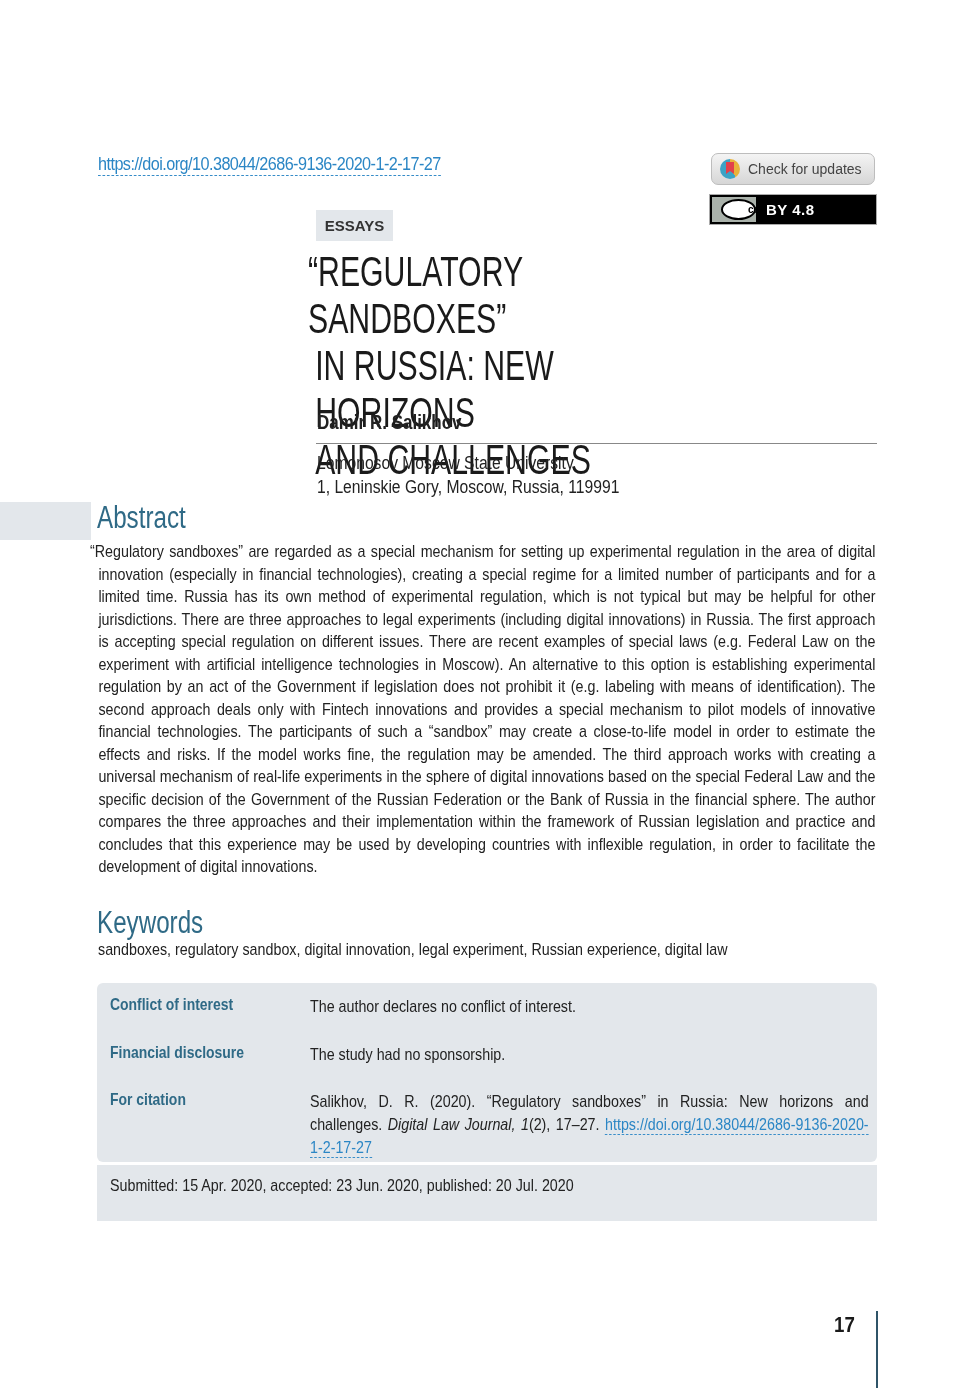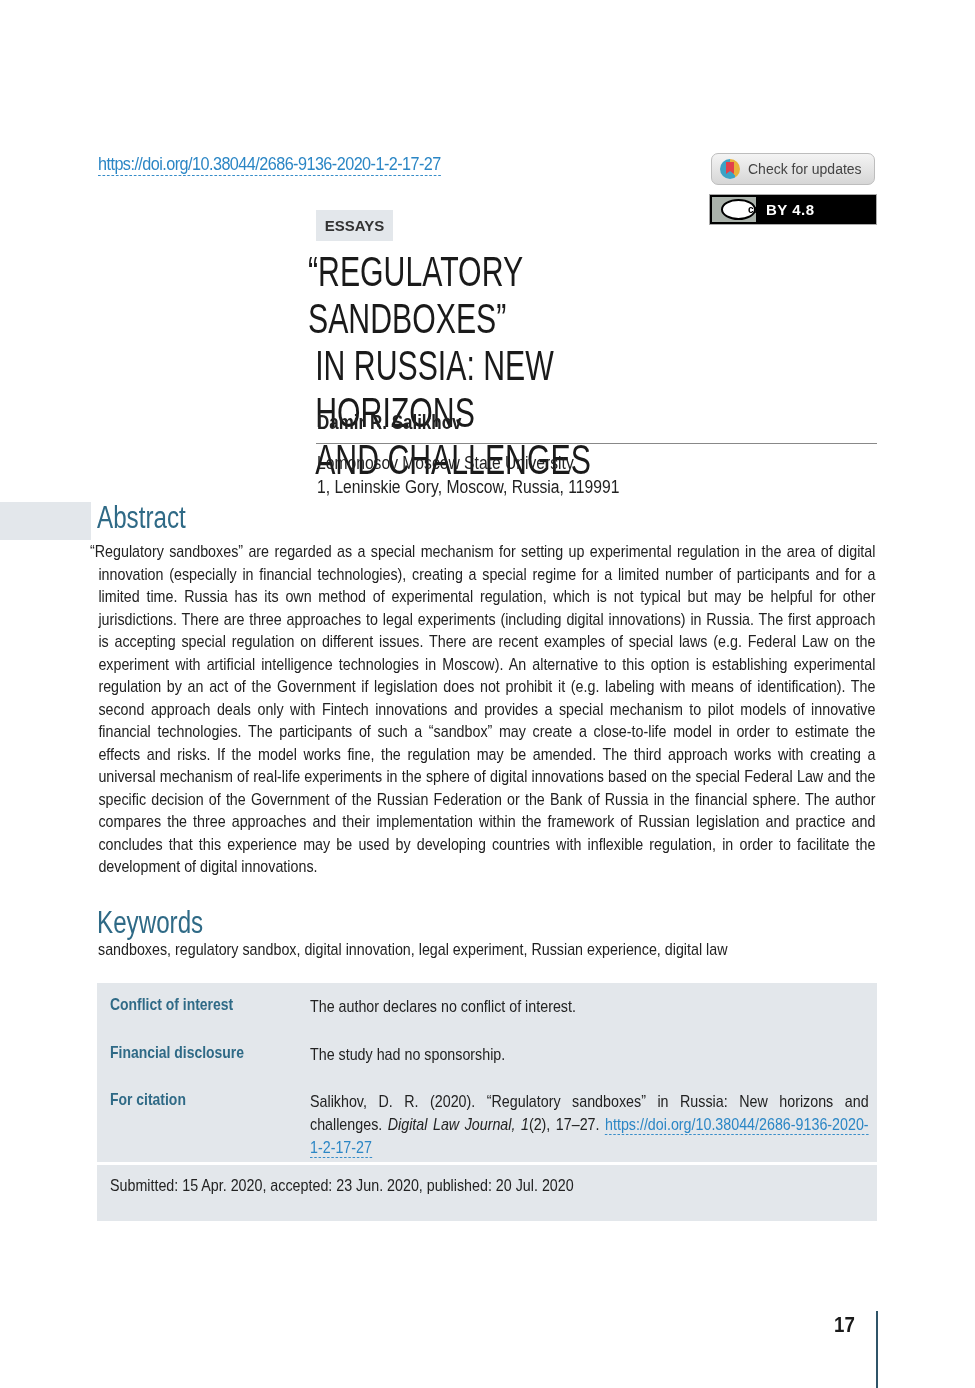--- a/index.html
+++ b/index.html
@@ -73,21 +73,21 @@
   .abstract-text {
     position: absolute; left: 90px; top: 541px; width: 935px;
     font-size: 17px; line-height: 22.5px; color: #222; text-align: justify;
     transform: scaleX(0.84); transform-origin: left top; text-indent: 0; padding-left: 10px; box-sizing: border-box;
   }
   .abstract-text p { margin: 0; text-indent: -10px; }
   .keywords-text {
     position: absolute; left: 98px; top: 940px; font-size: 17px; color: #222; white-space: nowrap;
     transform: scaleX(0.84); transform-origin: left top;
   }
-  .info-box { position: absolute; left: 97px; top: 983px; width: 780px; height: 179px; background: #e3e7eb; }
+  .info-box { position: absolute; left: 97px; top: 983px; width: 780px; height: 179px; background: #e3e7eb; border-radius: 6px; }
   .info-row { position: absolute; left: 13px; width: 760px; }
   .info-label {
     position: absolute; left: 0; top: 0; font-weight: bold; font-size: 17px; color: #2f6a86; white-space: nowrap;
     transform: scaleX(0.82); transform-origin: left top;
   }
   .info-value {
     position: absolute; left: 200px; top: 0; font-size: 17px; color: #222; line-height: 23px;
     transform: scaleX(0.84); transform-origin: left top; width: 665px; text-align: justify;
   }
   .info-value a { color: #2b86c5; text-decoration: none; border-bottom: 1.5px dashed #2b86c5; }

